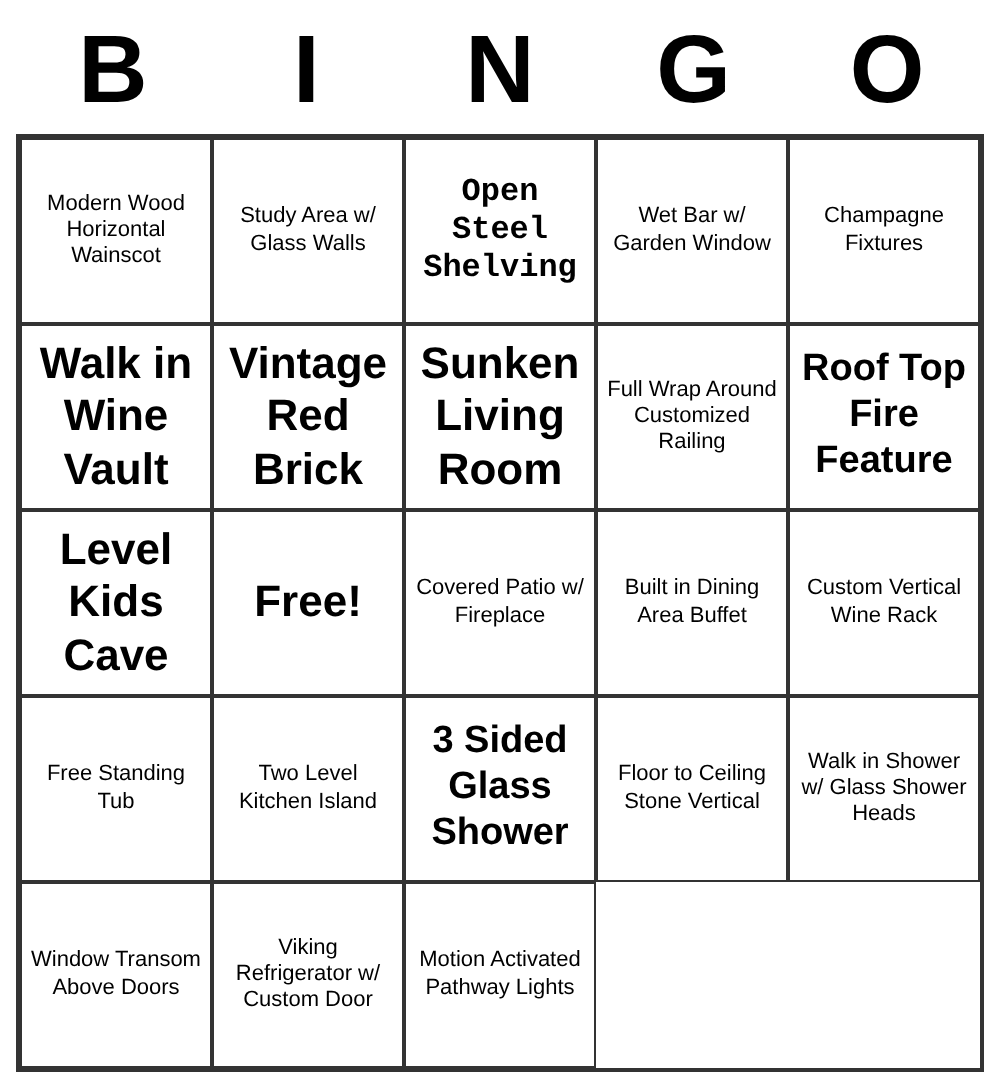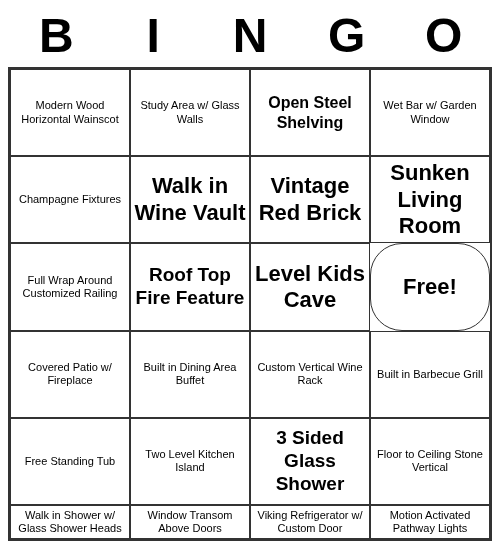--- a/index.html
+++ b/index.html
@@ -28,47 +28,47 @@
 
     .bingo-letter {
       font-size: 48px;
       font-weight: bold;
       text-align: center;
       flex: 1;
     }
 
     #bingo-grid {
       display: grid;
-      grid-template-columns: repeat(4, 1fr);
+      grid-template-columns: repeat(5, 1fr);
       grid-template-rows: repeat(5, 1fr);
       width: 100%;
       flex: 1;
       border: 2px solid #333;
     }
 
     .bingo-cell {
       border: 1px solid #333;
       display: flex;
       align-items: center;
       justify-content: center;
       text-align: center;
       padding: 3px;
       font-size: 11px;
       line-height: 1.2;
     }
 
     .bingo-cell.large-text {
       font-size: 16px;
       font-weight: bold;
+      font-family: Liberation Mono, monospace;
     }
 
     .bingo-cell.free {
       font-size: 22px;
       font-weight: bold;
-      border-radius: 32px;
     }
 
     .bingo-cell.xl-text {
       font-size: 22px;
       font-weight: bold;
       text-align: center;
     }
 
     .bingo-cell.lg-text {
       font-size: 19px;
@@ -96,21 +96,20 @@
     <div class="bingo-cell xl-text">Walk in Wine Vault</div>
     <div class="bingo-cell xl-text">Vintage Red Brick</div>
     <div class="bingo-cell xl-text">Sunken Living Room</div>
     <div class="bingo-cell">Full Wrap Around Customized Railing</div>
     <div class="bingo-cell lg-text">Roof Top Fire Feature</div>
     <div class="bingo-cell xl-text">Level Kids Cave</div>
     <div class="bingo-cell free">Free!</div>
     <div class="bingo-cell">Covered Patio w/ Fireplace</div>
     <div class="bingo-cell">Built in Dining Area Buffet</div>
     <div class="bingo-cell">Custom Vertical Wine Rack</div>
-    <div class="bingo-cell">Built in Barbecue Grill</div>
     <div class="bingo-cell">Free Standing Tub</div>
     <div class="bingo-cell">Two Level Kitchen Island</div>
     <div class="bingo-cell lg-text">3 Sided Glass Shower</div>
     <div class="bingo-cell">Floor to Ceiling Stone Vertical</div>
     <div class="bingo-cell">Walk in Shower w/ Glass Shower Heads</div>
     <div class="bingo-cell">Window Transom Above Doors</div>
     <div class="bingo-cell">Viking Refrigerator w/ Custom Door</div>
     <div class="bingo-cell">Motion Activated Pathway Lights</div>
   </div>
 

